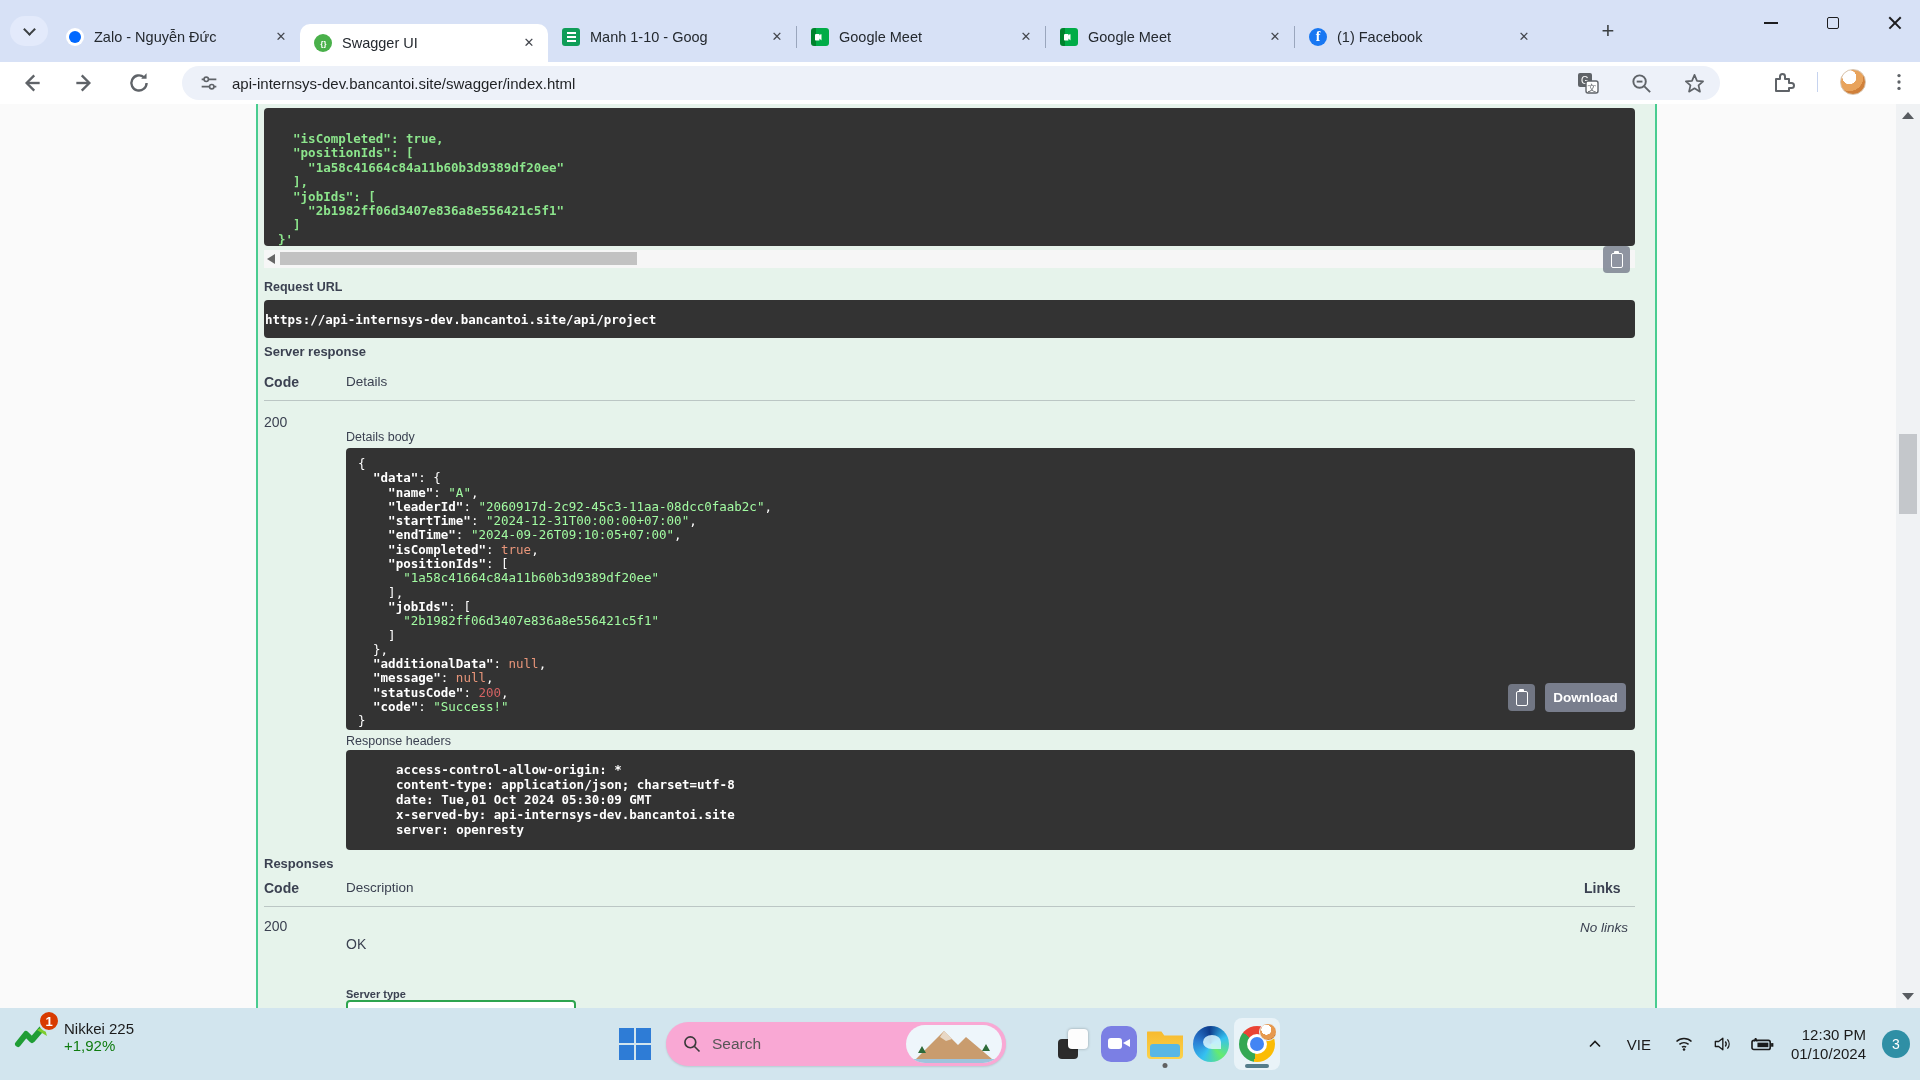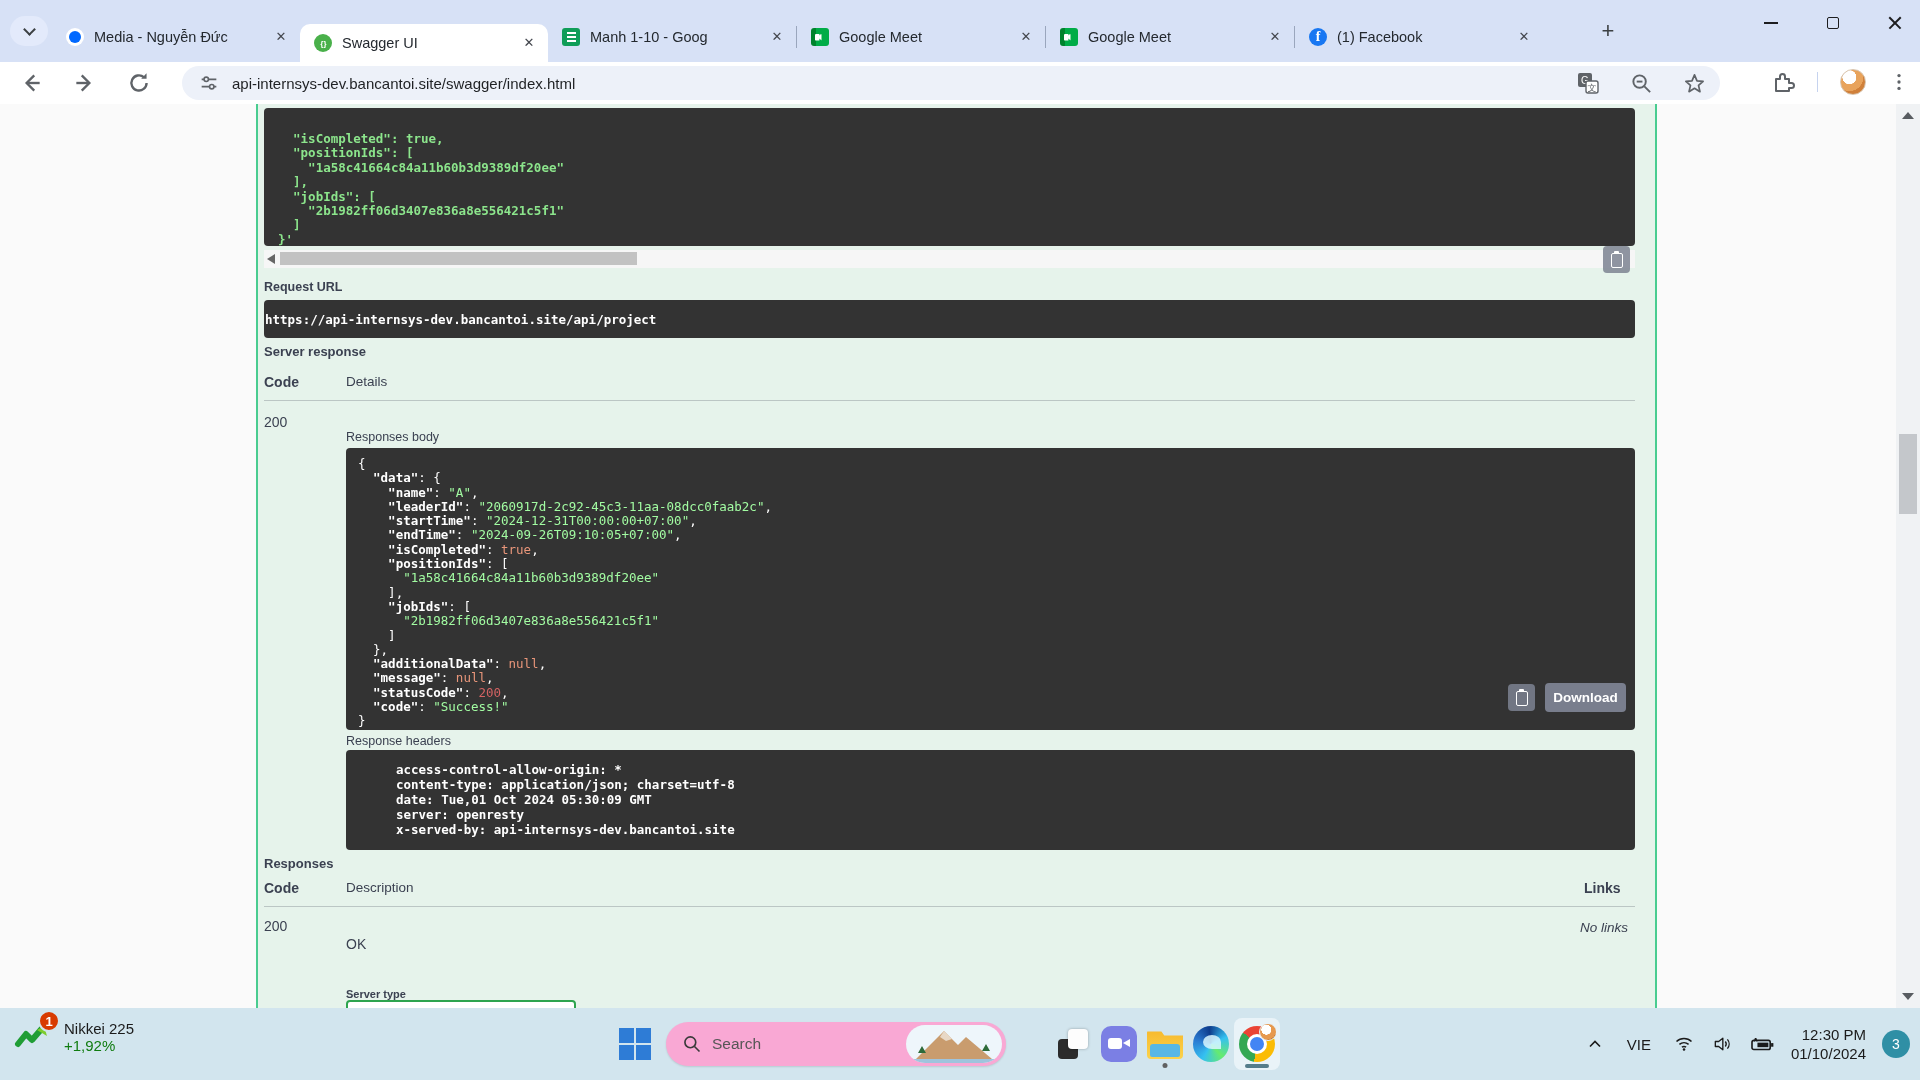--- a/index.html
+++ b/index.html
@@ -161,21 +161,21 @@
 </head>
 <body>
 
 <div class="tabbar">
   <div class="tab-search-btn">
     <span class="caret-down"></span>
   </div>
   <div class="tab-list">
       <div class="tab">
         <span class="fav fav-zalo"></span>
-        <span class="tab-label">Media - Nguyễn Đức</span>
+        <span class="tab-label">Zalo - Nguyễn Đức</span>
         <span class="tab-close">✕</span>
       </div>
       <div class="tab active">
         <span class="fav fav-swagger"></span>
         <span class="tab-label">Swagger UI</span>
         <span class="tab-close">✕</span>
       </div>
       <div class="tab">
         <span class="fav fav-sheets"></span>
         <span class="tab-label">Manh 1-10 - Goog</span>
@@ -283,21 +283,21 @@
     <div class="codeblock requrl-block">
       <span>https://api-internsys-dev.bancantoi.site/api/project</span>
     </div>
 
     <div class="sw-label" style="left:6px; top:240px; font-size:13px;">Server response</div>
     <div class="sw-th" style="left:6px; top:270px;">Code</div>
     <div class="sw-th" style="left:88px; top:270px; font-weight:normal; font-size:13.5px;">Details</div>
     <div class="sw-rule" style="top:296px;"></div>
     <div class="sw-td" style="left:6px; top:310px;">200</div>
 
-    <div class="sw-label" style="left:88px; top:326px; font-weight:normal;">Responses body</div>
+    <div class="sw-label" style="left:88px; top:326px; font-weight:normal;">Details body</div>
     <div class="codeblock respbody-block">
         <div class="cl"><span class="tk-p">{</span></div>
         <div class="cl"><span class="tk-p">  </span><span class="tk-attr">"data"</span><span class="tk-p">: {</span></div>
         <div class="cl"><span class="tk-p">    </span><span class="tk-attr">"name"</span><span class="tk-p">: </span><span class="tk-str">"A"</span><span class="tk-p">,</span></div>
         <div class="cl"><span class="tk-p">    </span><span class="tk-attr">"leaderId"</span><span class="tk-p">: </span><span class="tk-str">"2060917d-2c92-45c3-11aa-08dcc0faab2c"</span><span class="tk-p">,</span></div>
         <div class="cl"><span class="tk-p">    </span><span class="tk-attr">"startTime"</span><span class="tk-p">: </span><span class="tk-str">"2024-12-31T00:00:00+07:00"</span><span class="tk-p">,</span></div>
         <div class="cl"><span class="tk-p">    </span><span class="tk-attr">"endTime"</span><span class="tk-p">: </span><span class="tk-str">"2024-09-26T09:10:05+07:00"</span><span class="tk-p">,</span></div>
         <div class="cl"><span class="tk-p">    </span><span class="tk-attr">"isCompleted"</span><span class="tk-p">: </span><span class="tk-lit">true</span><span class="tk-p">,</span></div>
         <div class="cl"><span class="tk-p">    </span><span class="tk-attr">"positionIds"</span><span class="tk-p">: [</span></div>
         <div class="cl"><span class="tk-p">      </span><span class="tk-str">"1a58c41664c84a11b60b3d9389df20ee"</span></div>
@@ -313,22 +313,22 @@
         <div class="cl"><span class="tk-p">}</span></div>
       </div>
     <div class="copy-btn" style="right:120px; top:580px;"></div>
     <button class="dl-btn">Download</button>
 
     <div class="sw-label" style="left:88px; top:630px; font-weight:normal;">Response headers</div>
     <div class="codeblock resphdr-block">
         <div class="cl"><span class="tk-hdr">access-control-allow-origin: *</span></div>
         <div class="cl"><span class="tk-hdr">content-type: application/json; charset=utf-8</span></div>
         <div class="cl"><span class="tk-hdr">date: Tue,01 Oct 2024 05:30:09 GMT</span></div>
+        <div class="cl"><span class="tk-hdr">x-served-by: api-internsys-dev.bancantoi.site</span></div>
         <div class="cl"><span class="tk-hdr">server: openresty</span></div>
-        <div class="cl"><span class="tk-hdr">x-served-by: api-internsys-dev.bancantoi.site</span></div>
       </div>
 
     <div class="sw-label" style="left:6px; top:752px; font-size:13px;">Responses</div>
     <div class="sw-th" style="left:6px; top:776px;">Code</div>
     <div class="sw-th" style="left:88px; top:776px; font-weight:normal; font-size:13.5px;">Description</div>
     <div class="sw-th" style="left:1326px; top:776px;">Links</div>
     <div class="sw-rule" style="top:802px;"></div>
     <div class="sw-td" style="left:6px; top:814px;">200</div>
     <div class="sw-td" style="left:88px; top:832px;">OK</div>
     <div class="sw-td nolinks" style="left:1322px; top:816px;">No links</div>

